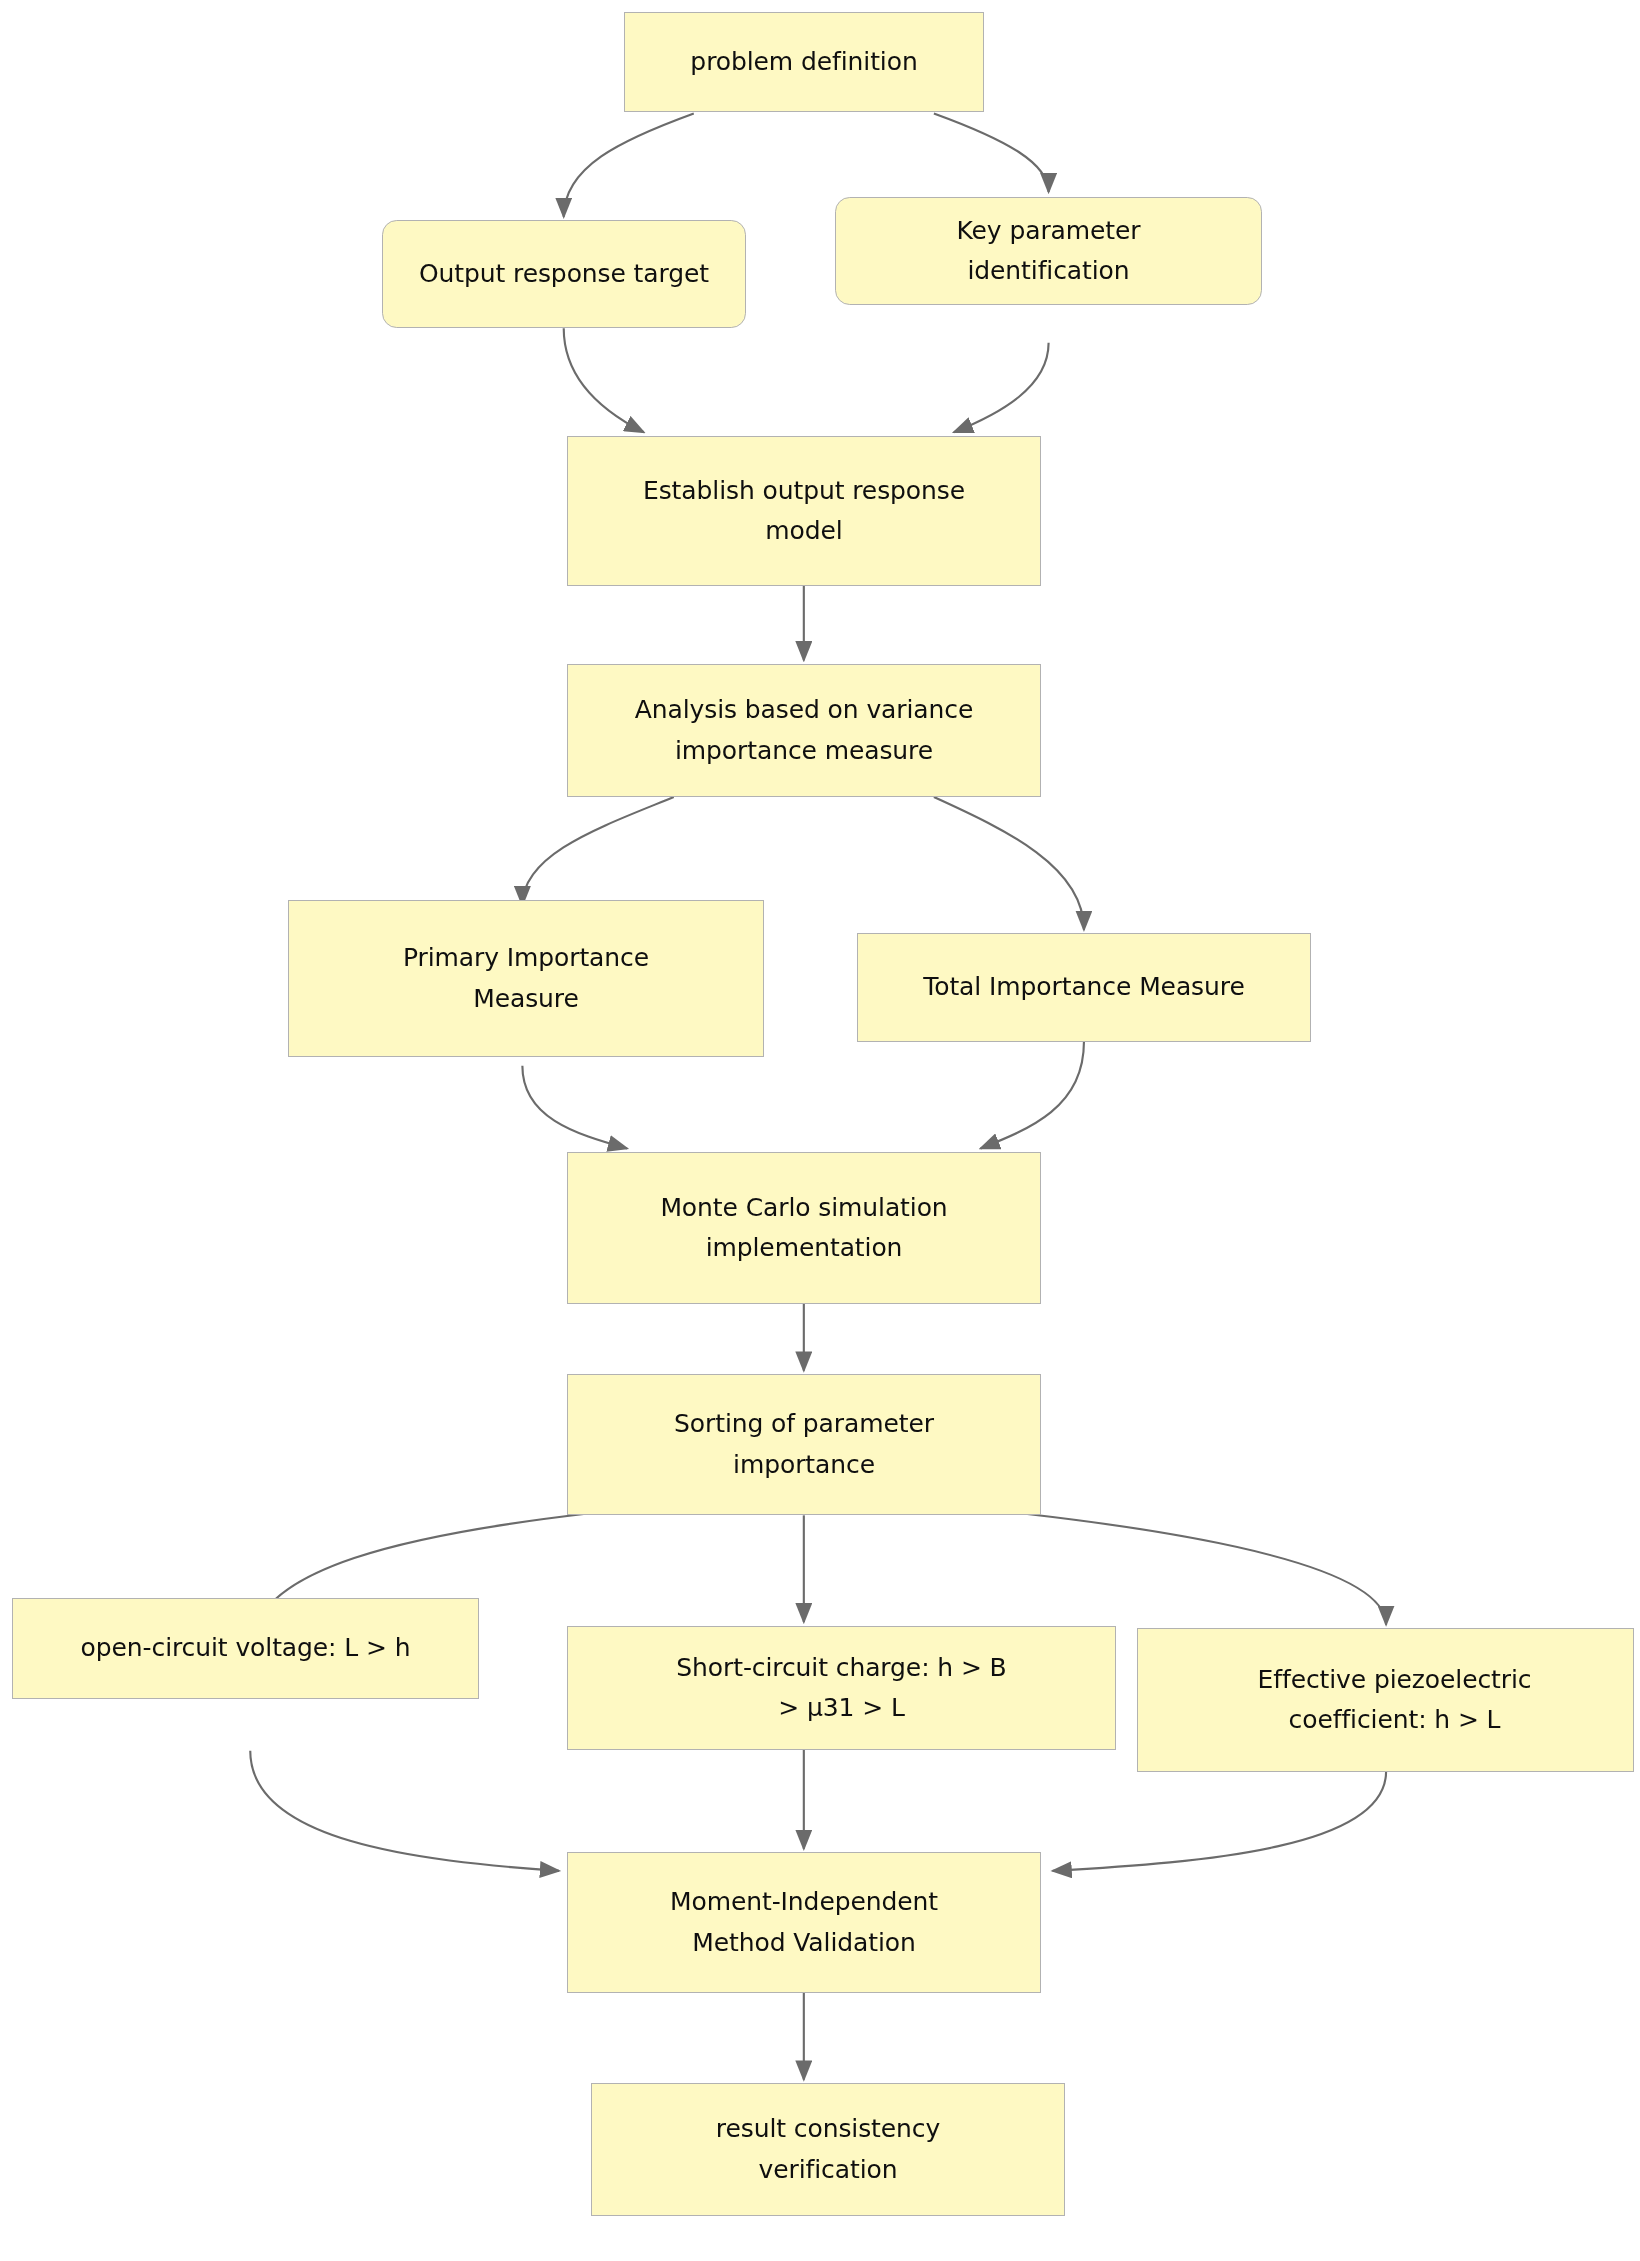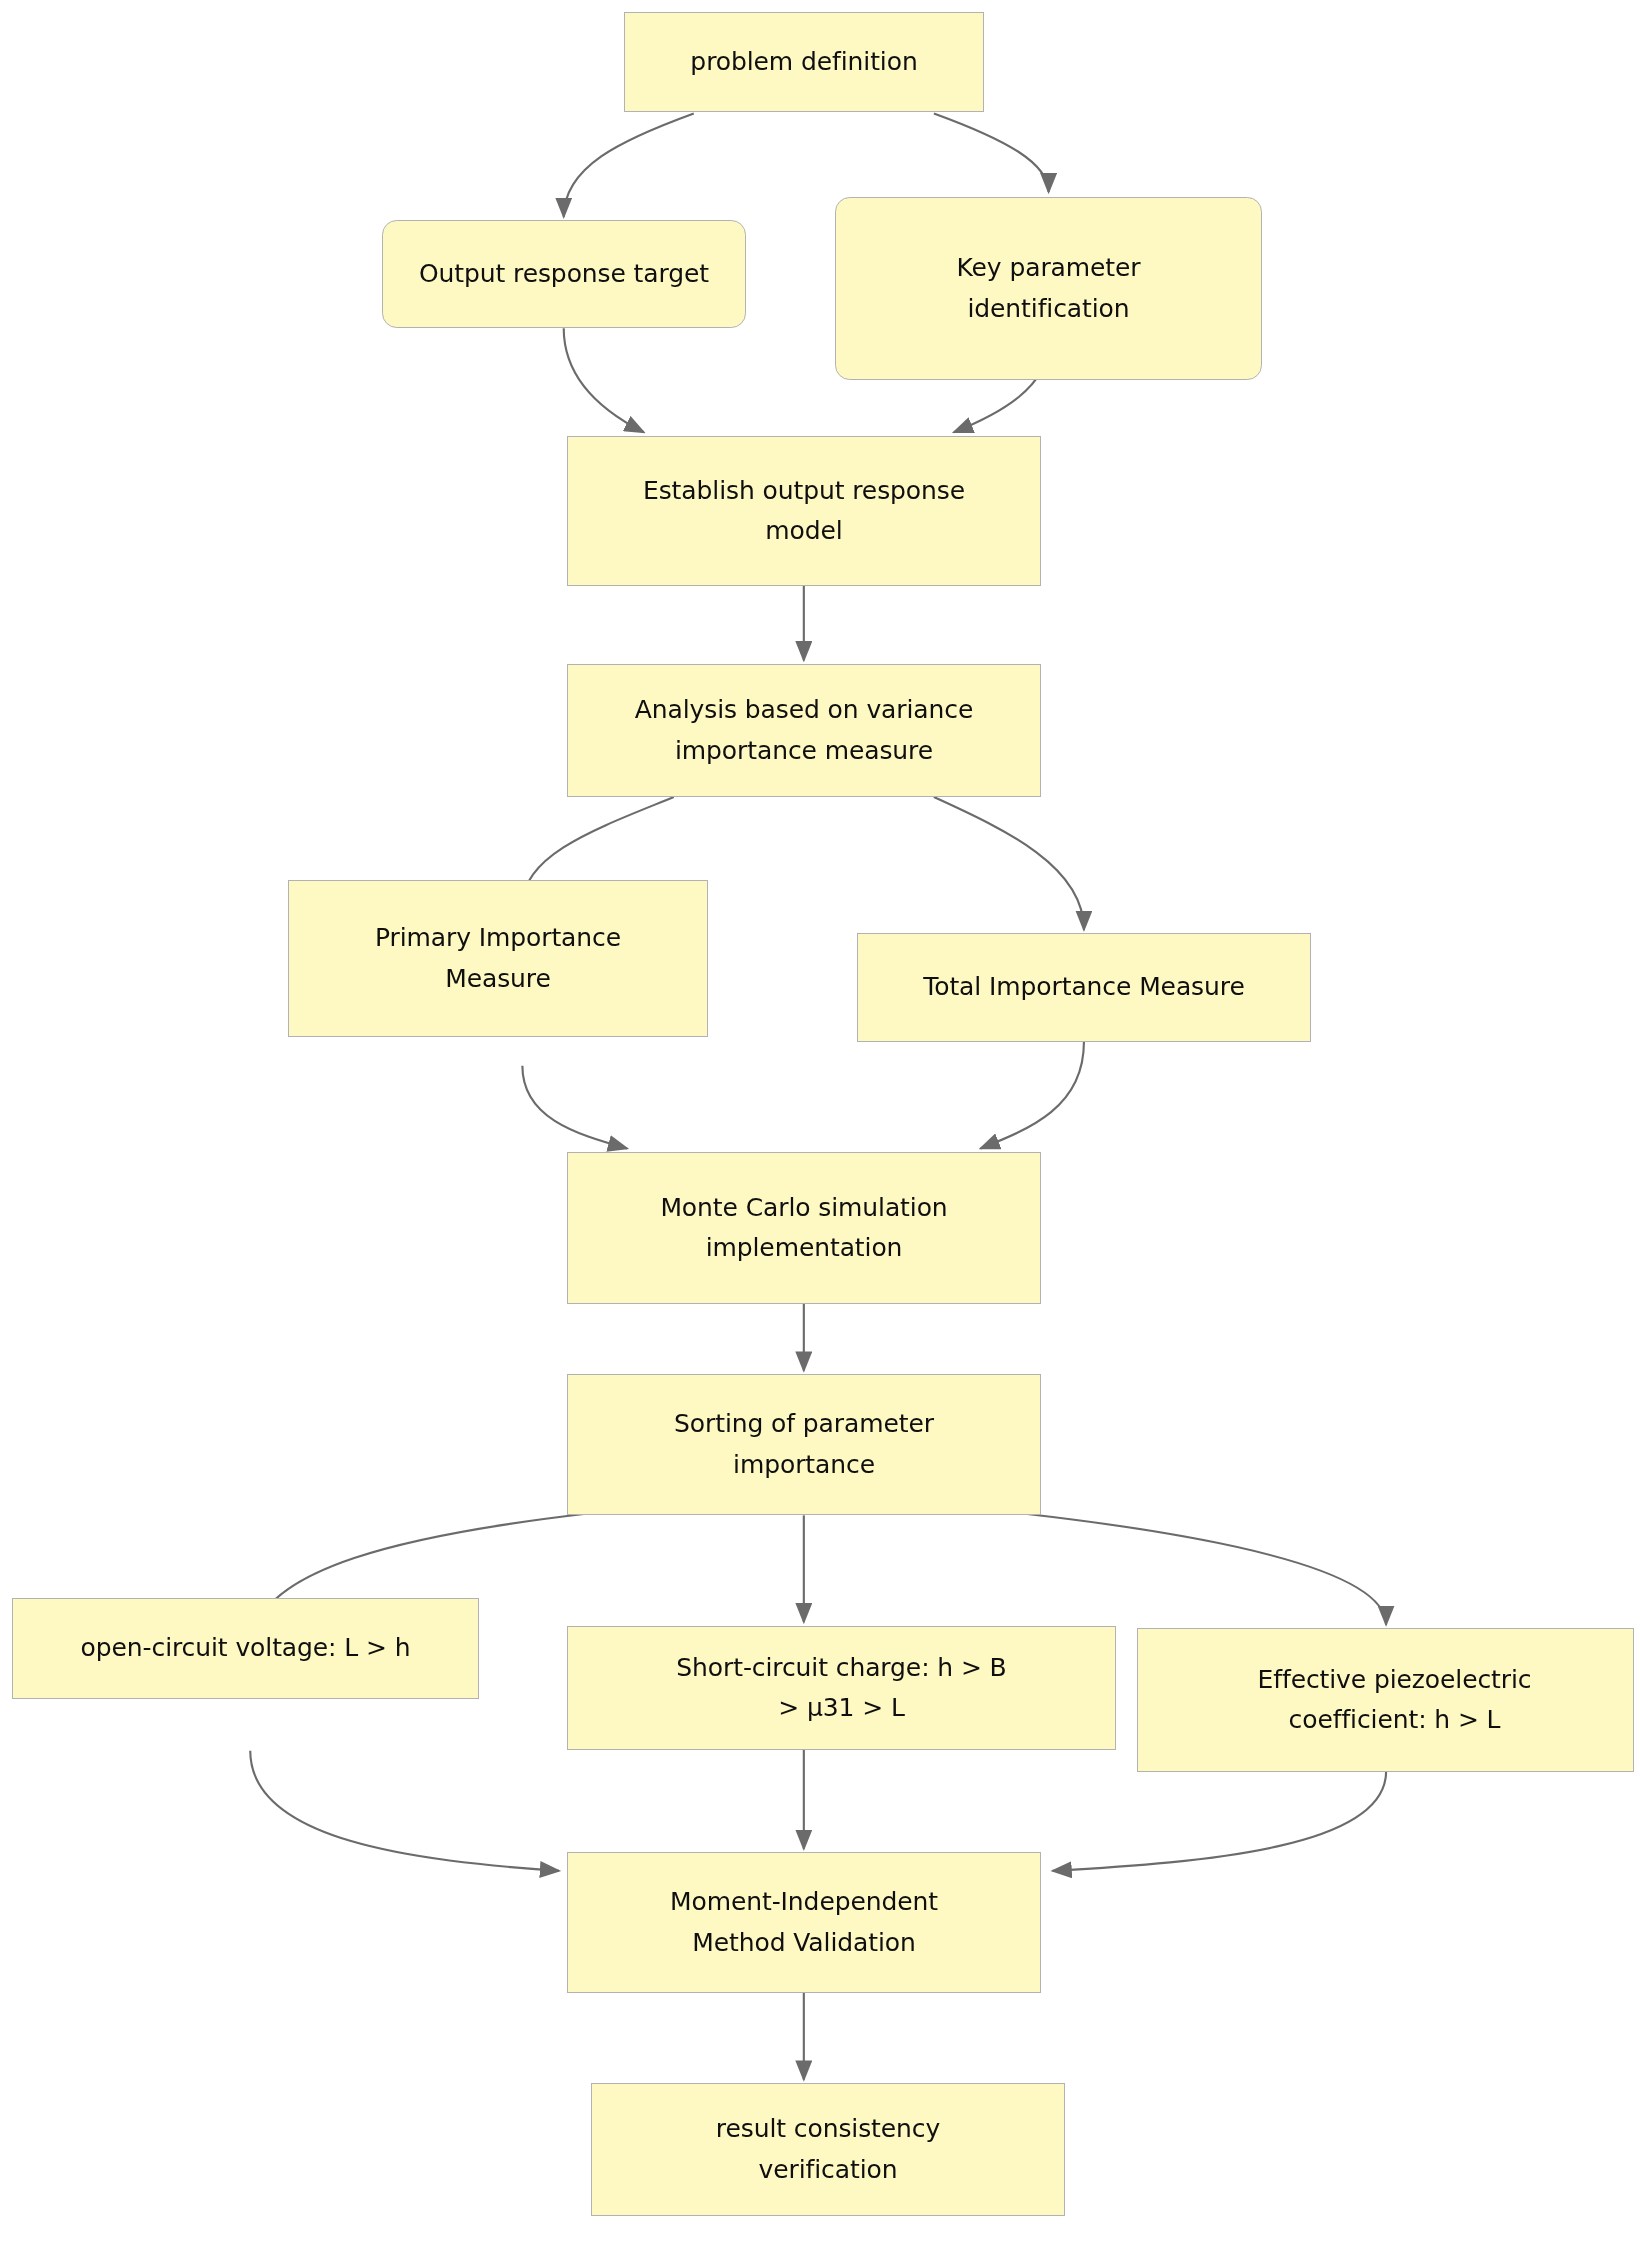--- a/index.html
+++ b/index.html
@@ -98,36 +98,36 @@
   </svg>
 
   <div class="node" style="left:624px; top:12px; width:360px; height:100px;">
     <span class="label">problem definition</span>
   </div>
 
   <div class="node rounded" style="left:382px; top:220px; width:364px; height:108px;">
     <span class="label">Output response target</span>
   </div>
 
-  <div class="node rounded" style="left:835px; top:197px; width:427px; height:183px;">
+  <div class="node rounded" style="left:835px; top:197px; width:427px; height:108px;">
     <span class="label">Key parameter
 identification</span>
   </div>
 
   <div class="node" style="left:567px; top:436px; width:474px; height:150px;">
     <span class="label">Establish output response
 model</span>
   </div>
 
   <div class="node" style="left:567px; top:664px; width:474px; height:133px;">
     <span class="label">Analysis based on variance
 importance measure</span>
   </div>
 
-  <div class="node" style="left:288px; top:880px; width:420px; height:157px;">
+  <div class="node" style="left:288px; top:900px; width:476px; height:157px;">
     <span class="label">Primary Importance
 Measure</span>
   </div>
 
   <div class="node" style="left:857px; top:933px; width:454px; height:109px;">
     <span class="label">Total Importance Measure</span>
   </div>
 
   <div class="node" style="left:567px; top:1152px; width:474px; height:152px;">
     <span class="label">Monte Carlo simulation

